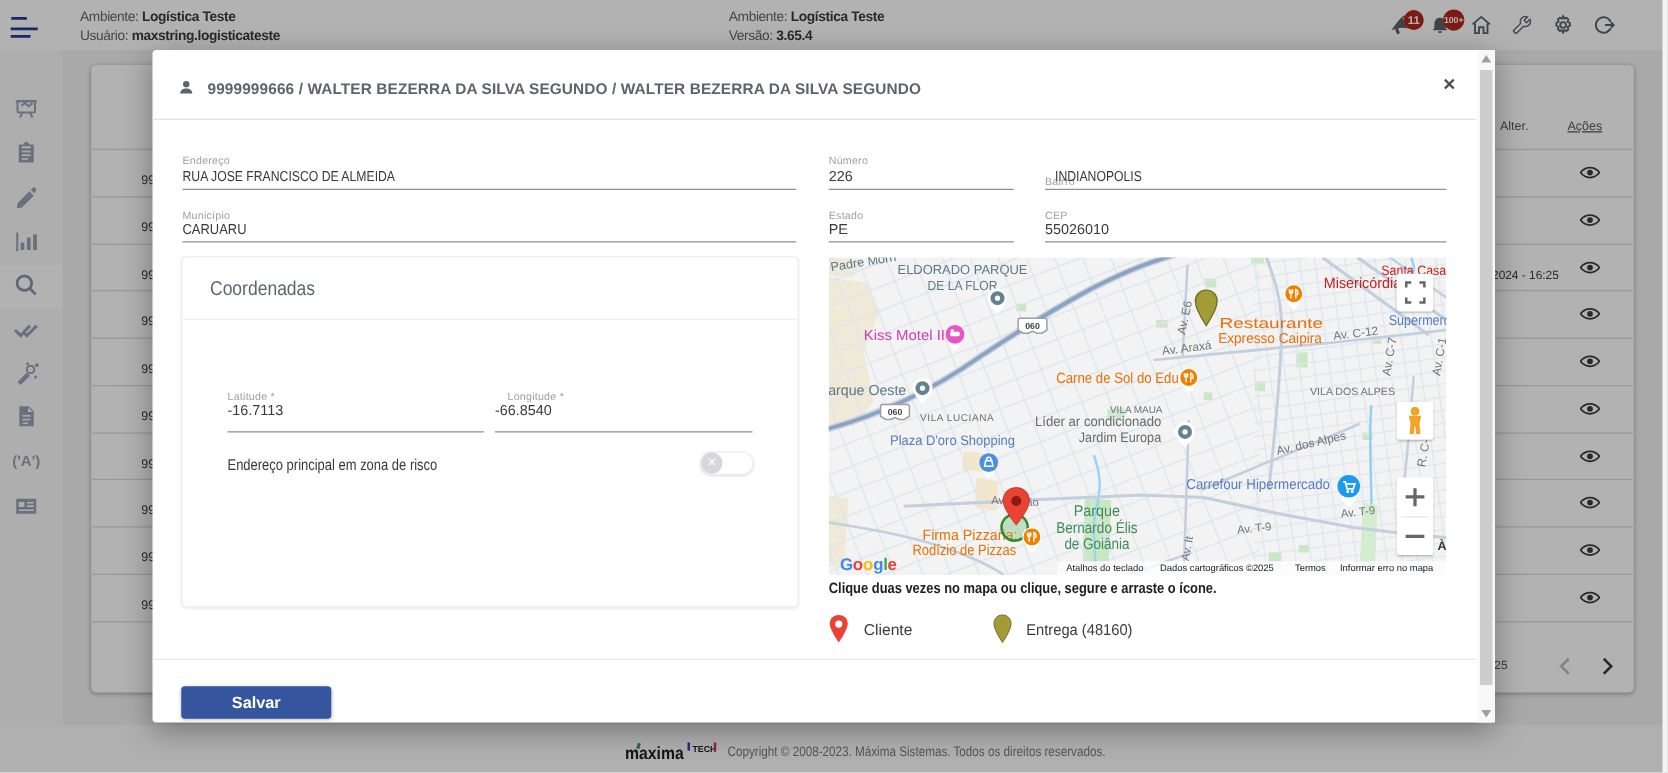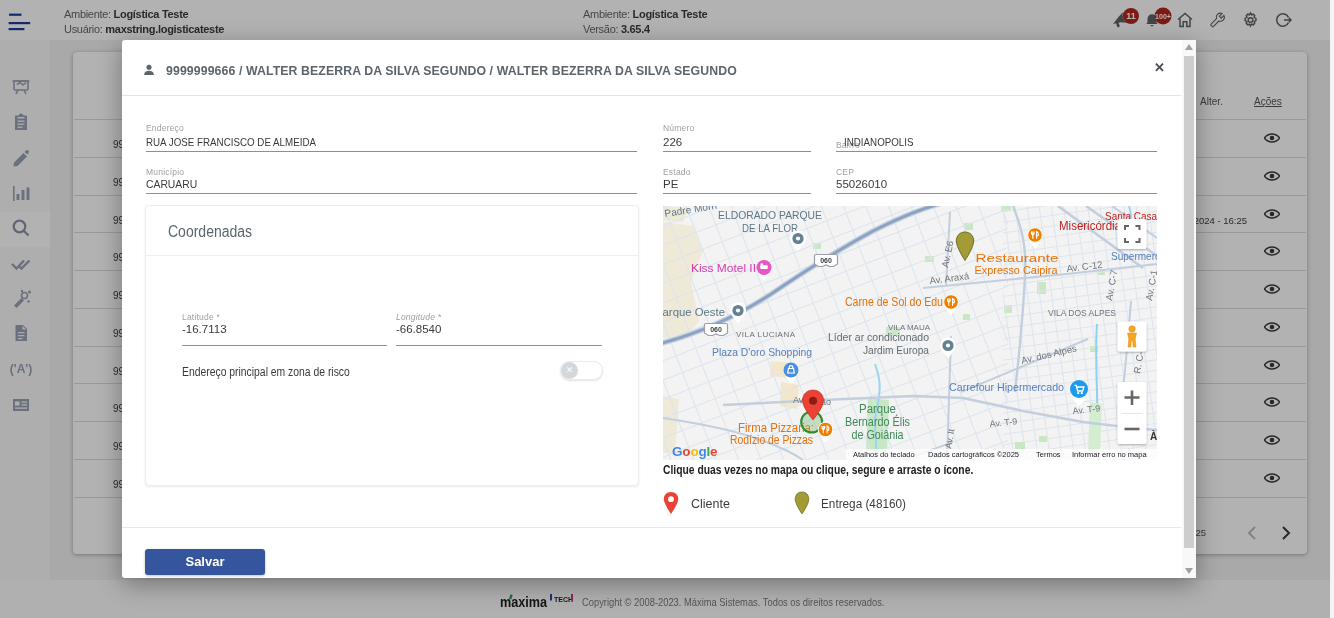--- a/index.html
+++ b/index.html
@@ -223,21 +223,21 @@
     <div class="abs flabel" style="left:714px;top:127px;">CEP</div>
     <div class="abs fval" style="left:714px;top:138px;">55026010</div>
     <div class="abs fline" style="left:714px;top:153px;width:321px;"></div>
 
     <div class="abs" style="left:23px;top:165px;width:494px;height:281px;background:#fff;border:1px solid #ededed;border-radius:4px;box-shadow:0 1px 3px rgba(0,0,0,0.08);"></div>
     <div class="abs" style="left:46px;top:183px;font-size:16px;color:#5a6770;"><span class="nw" style="transform:scaleX(0.875);">Coordenadas</span></div>
     <div class="abs" style="left:24px;top:215px;width:492px;height:1px;background:#f0f0f0;"></div>
     <div class="abs flabel" style="left:60px;top:272px;">Latitude *</div>
     <div class="abs fval" style="left:60px;top:283px;">-16.7113</div>
     <div class="abs fline" style="left:60px;top:305px;width:205px;"></div>
-    <div class="abs flabel" style="left:274px;top:272px;font-style:italic;">Longitude *</div>
+    <div class="abs flabel" style="left:284px;top:272px;">Longitude *</div>
     <div class="abs fval" style="left:274px;top:283px;">-66.8540</div>
     <div class="abs fline" style="left:274px;top:305px;width:206px;"></div>
     <div class="abs" style="left:60px;top:325px;font-size:12.5px;color:#3a3a3a;"><span class="nw" style="transform:scaleX(0.83);">Endereço principal em zona de risco</span></div>
     <div class="abs" style="left:438px;top:321px;width:43px;height:19px;background:#fff;border:1px solid #ececec;border-radius:10px;box-shadow:0 1px 2px rgba(0,0,0,0.12);"></div>
     <div class="abs" style="left:439px;top:322px;width:17px;height:17px;background:#d4d7dc;border-radius:50%;color:#fff;font-size:9px;text-align:center;line-height:17px;">✕</div>
 
     <svg class="abs" style="left:541px;top:166px;" width="494" height="254" viewBox="0 0 494 254">
       <defs>
         <filter id="ctlsh" x="-30%" y="-30%" width="160%" height="160%">
             <feDropShadow dx="0" dy="1" stdDeviation="1" flood-color="#000" flood-opacity="0.3"></feDropShadow>

